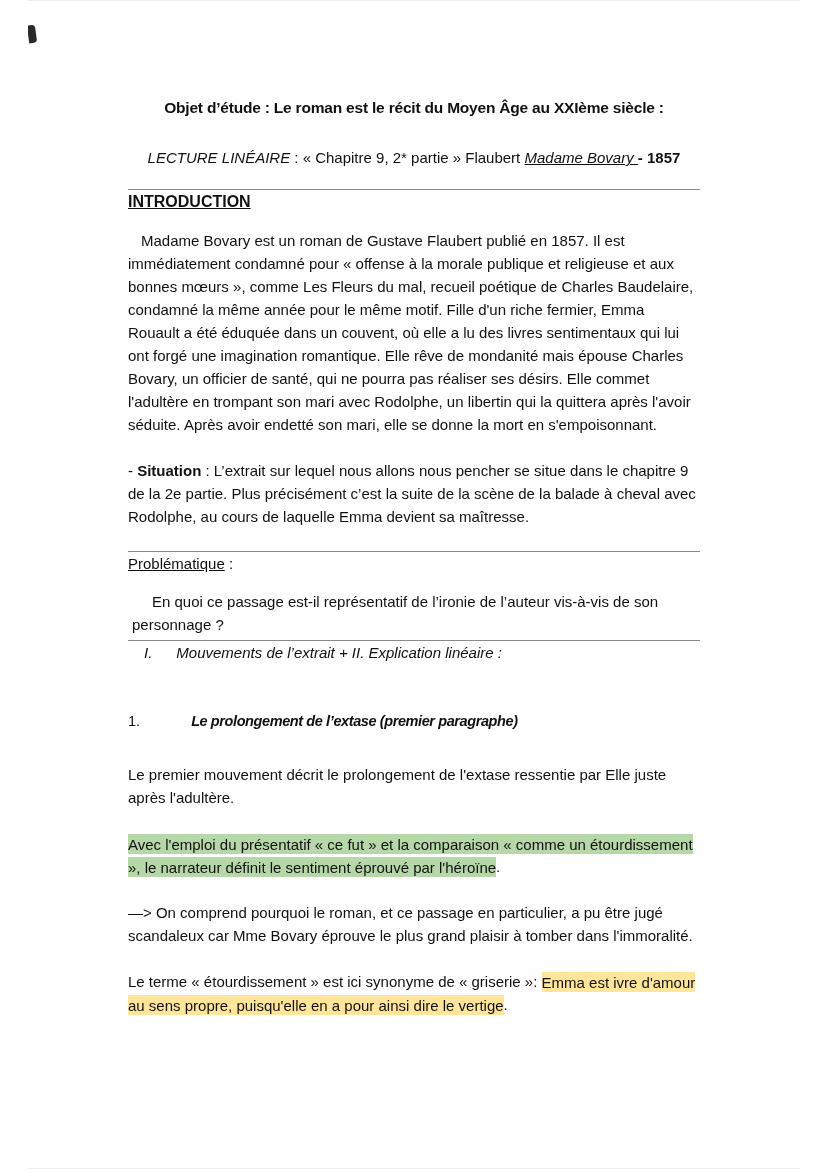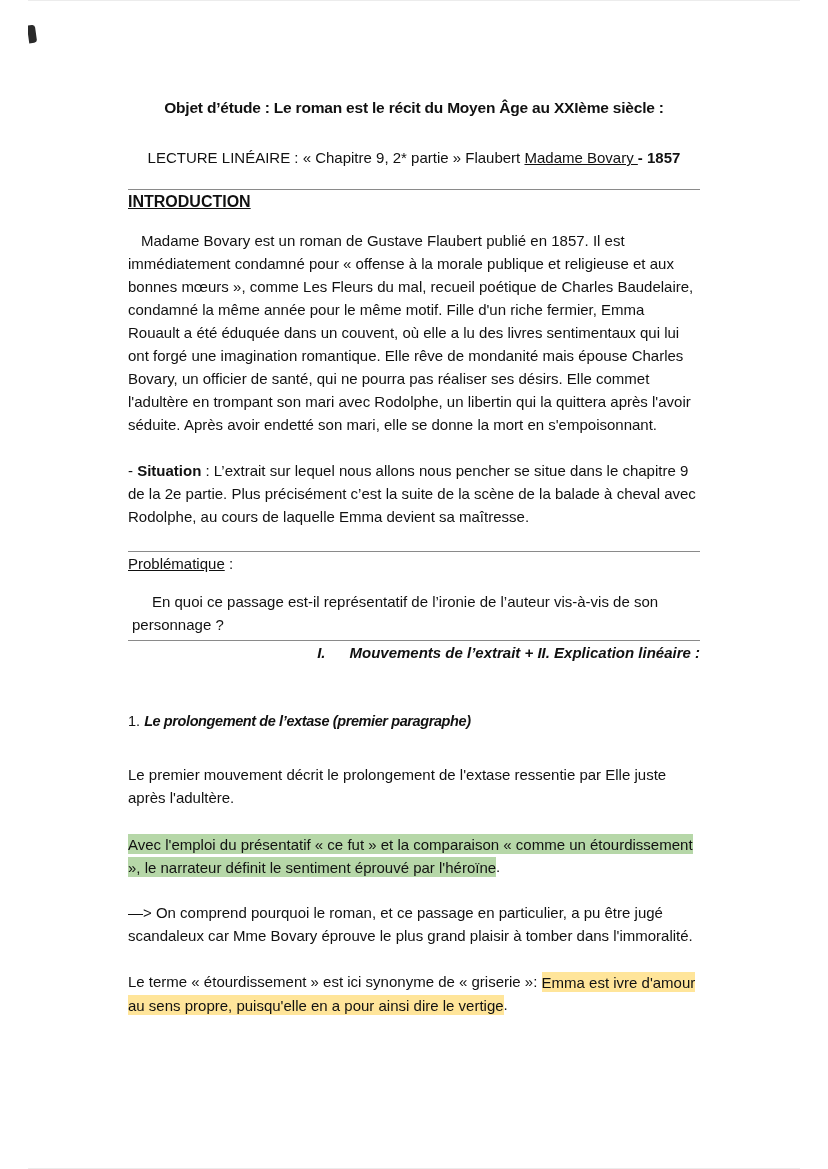--- a/index.html
+++ b/index.html
@@ -39,21 +39,21 @@
     font-size: 15.5px;
     font-weight: bold;
     letter-spacing: -0.2px;
     line-height: 20px;
   }
   .subtitle {
     margin: 0 0 20px 0;
     text-align: center;
     font-size: 15px;
   }
-  .it { }
+  .it { font-style: italic; }
   .b  { font-weight: bold; }
   .u  { text-decoration: underline; }
   hr.rule {
     border: none;
     border-top: 1px solid #8a8a8a;
     margin: 0;
   }
   .rule-1 { margin-bottom: 30px; }
   .rule-2 { margin-top: 34px; margin-bottom: 36px; }
   .rule-3 { margin-top: 40px; margin-bottom: 32px; }
@@ -70,34 +70,34 @@
   .question {
     text-indent: 20px;
     margin: 4px;
   }
   .problematique-label {
     margin: 0 0 15px 0;
   }
   .movements-heading {
     margin: 0;
     padding-left: 16px;
-    font-weight: bold;
+    font-weight: normal;
     font-style: italic;
     font-size: 15px;
-    text-align: right;
   }
   .movements-heading .numeral { margin-right: 24px; }
   .part-heading {
     margin: 46px 0 30px 0;
     font-size: 14.5px;
   }
   .part-heading .part-title {
     font-weight: bold;
     font-style: italic;
     letter-spacing: -0.4px;
+    margin-left: 47px;
   }
   .hl-green {
     background: var(--hl-green, #b6d7a8);
     padding: 1.5px 0;
   }
   .hl-yellow {
     background: var(--hl-yellow, #ffe59a);
     padding: 1.5px 0;
   }
   .gap-sm { margin-bottom: 27px; }

